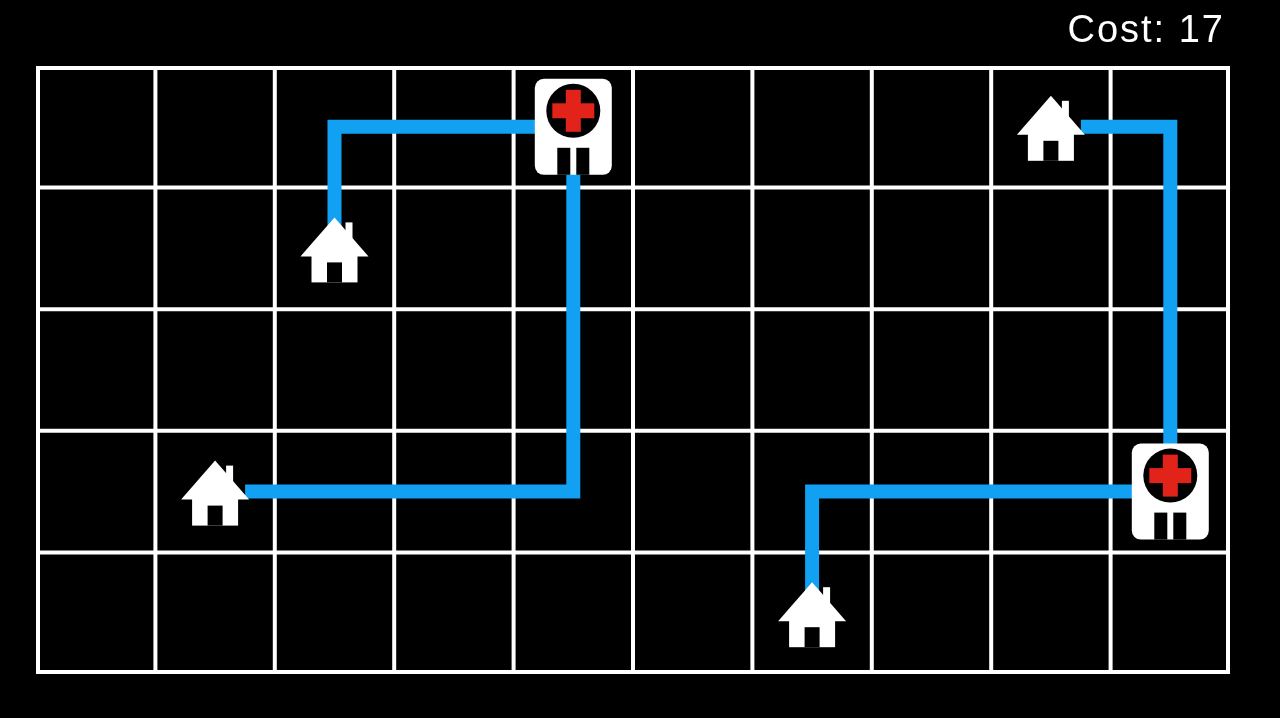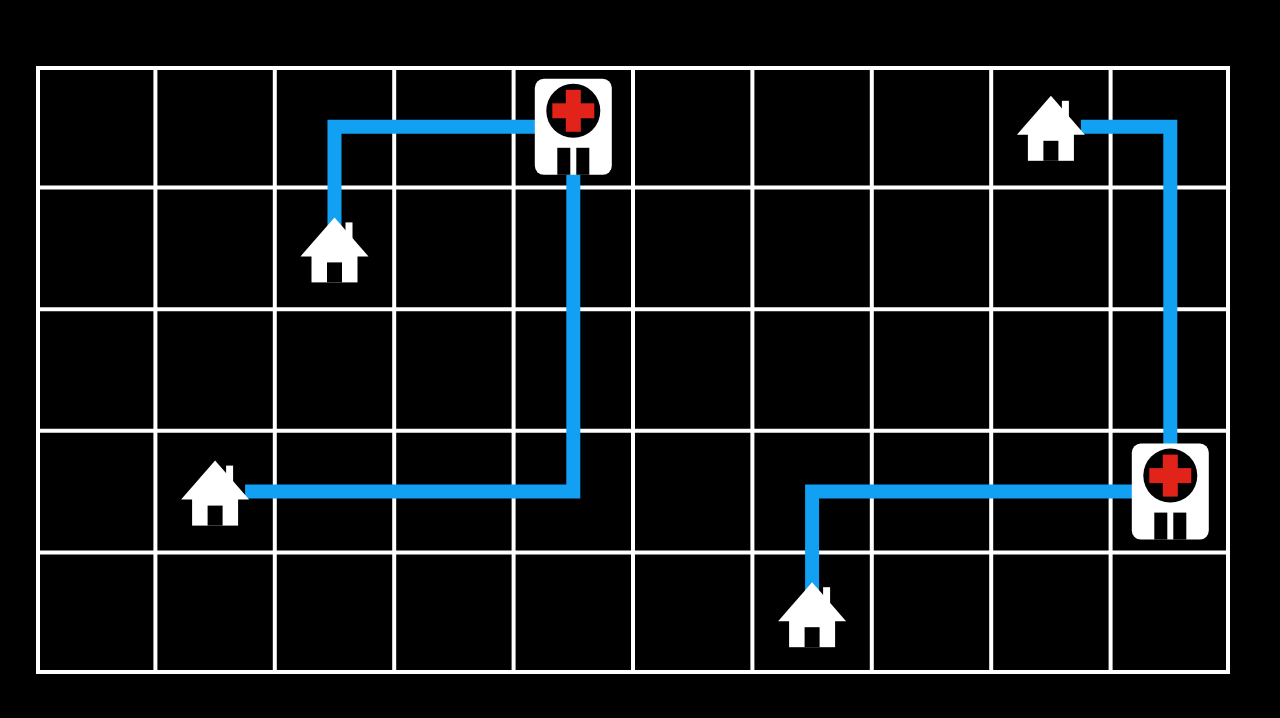--- a/index.html
+++ b/index.html
@@ -30,20 +30,21 @@
   }
   #board svg {
     display: block;
   }
 </style>
 </head>
 <body>
 
 <div id="screen">
 
+  <div id="hud-cost">Cost: 17</div>
 
   <div id="board" style="left: 36px; top: 66px; width: 1194px; height: 608px;">
       <svg width="1194" height="608" viewBox="0 0 1194 608">
         <g stroke="#ffffff" stroke-width="4" fill="none">
           <rect x="2" y="2" width="1190" height="604"></rect>
           <line x1="119.4" y1="0" x2="119.4" y2="608"></line>
           <line x1="238.8" y1="0" x2="238.8" y2="608"></line>
           <line x1="358.20000000000005" y1="0" x2="358.20000000000005" y2="608"></line>
           <line x1="477.6" y1="0" x2="477.6" y2="608"></line>
           <line x1="597" y1="0" x2="597" y2="608"></line>

